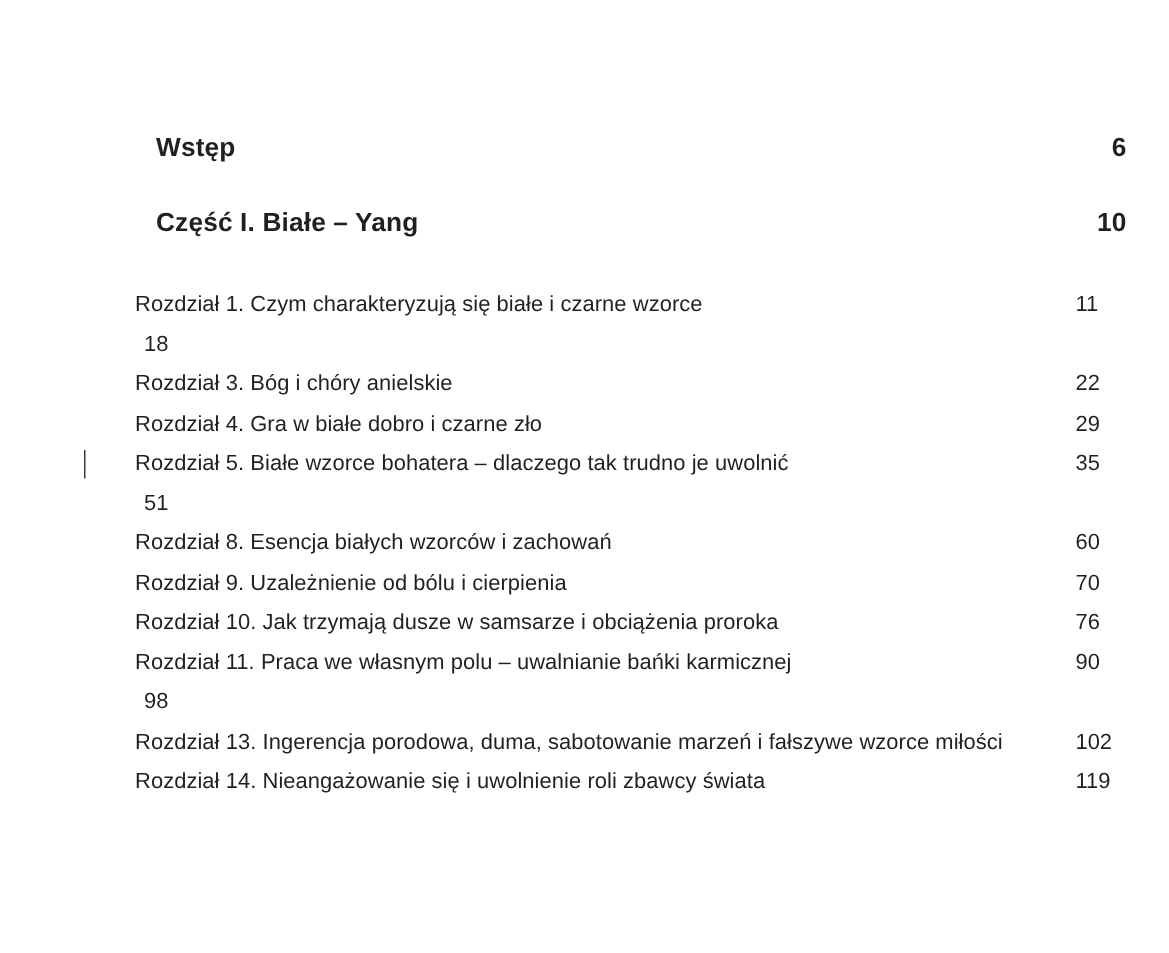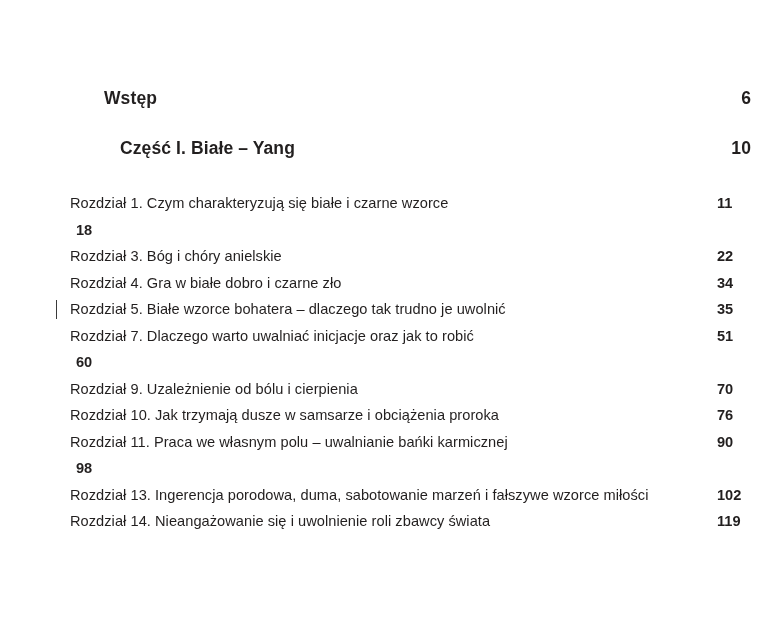--- a/index.html
+++ b/index.html
@@ -49,46 +49,45 @@
     font-weight: bold;
     letter-spacing: 0.1px;
   }
   .head-row .page-num {
     width: 40px;
     text-align: right;
     font-weight: bold;
     font-size: 17.5px;
   }
   #head-wstep { position: absolute; top: 88px; left: 0; right: 0; }
-  #head-part1 { position: absolute; top: 138px; left: 16px; right: 0; align-items: center; }
+  #head-part1 { position: absolute; top: 138px; left: 0; right: 0; align-items: center; }
 
   .chapters {
     position: absolute;
     top: 190px;
     left: 0;
     right: 0;
   }
   .chap-row {
-    padding-left: 70px;
+    padding-left: 90px;
     padding-right: 28px;
     font-size: 14.6px;
     font-weight: normal;
     height: 26.5px;
     line-height: 26.5px;
     position: relative;
   }
   .chap-row .title {
     letter-spacing: 0.05px;
   }
   .chap-row .page-num {
     width: 34px;
     text-align: left;
     padding-left: 6px;
     font-size: 14.6px;
-    font-weight: bold;
   }
   
   .caret {
     position: absolute;
     left: 56px;
     top: 4px;
     width: 1px;
     height: 19px;
     background: #3a3a3a;
   }
@@ -120,36 +119,36 @@
         <span class="page-num">18</span>
       </div>
 
       <div class="row chap-row">
         <span class="title">Rozdział 3. Bóg i chóry anielskie</span>
         <span class="page-num">22</span>
       </div>
 
       <div class="row chap-row">
         <span class="title">Rozdział 4. Gra w białe dobro i czarne zło</span>
-        <span class="page-num">34</span>
+        <span class="page-num">29</span>
       </div>
 
       <div class="row chap-row">
         <span class="caret"></span>
         <span class="title">Rozdział 5. Białe wzorce bohatera – dlaczego tak trudno je uwolnić</span>
         <span class="page-num">35</span>
       </div>
 
 
       <div class="row chap-row">
-        <span class="title">Rozdział 7. Dlaczego warto uwalniać inicjacje oraz jak to robić</span>
         <span class="page-num">51</span>
       </div>
 
       <div class="row chap-row">
+        <span class="title">Rozdział 8. Esencja białych wzorców i zachowań</span>
         <span class="page-num">60</span>
       </div>
 
       <div class="row chap-row">
         <span class="title">Rozdział 9. Uzależnienie od bólu i cierpienia</span>
         <span class="page-num">70</span>
       </div>
 
       <div class="row chap-row">
         <span class="title">Rozdział 10. Jak trzymają dusze w samsarze i obciążenia proroka</span>

